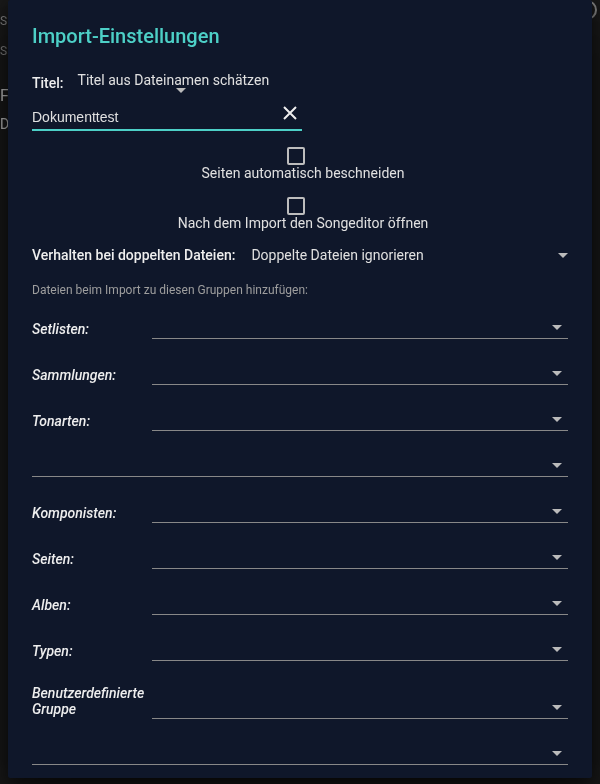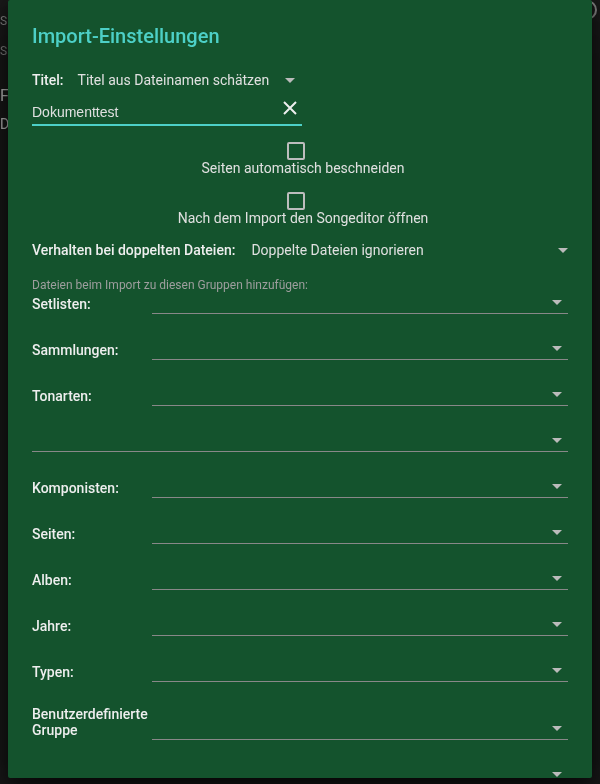--- a/index.html
+++ b/index.html
@@ -24,21 +24,21 @@
       color: #888;
       font-size: 12px;
       position: absolute;
     }
     .dialog {
       position: absolute;
       top: 0;
       left: 8px;
       right: 8px;
       bottom: 6px;
-      background: #14532d;
+      background: #0f172a;
       border-radius: 2px;
       box-shadow: 0 20px 60px rgba(0,0,0,0.6), 0 5px 15px rgba(0,0,0,0.5);
       display: flex;
       flex-direction: column;
       padding: 24px 24px 16px 24px;
     }
     .dialog-title {
       color: #4dd0c7;
       font-size: 20px;
       font-weight: 500;
@@ -55,20 +55,21 @@
     .label {
       color: #eeeeee;
       font-size: 14px;
       font-weight: 500;
     }
     .dropdown-inline {
       display: flex;
       align-items: center;
       margin-left: 14px;
       cursor: pointer;
+      flex-direction: column;
     }
     .dropdown-inline .label {
       font-weight: 400;
       color: #e0e0e0;
       font-size: 14px;
     }
     .arrow-down {
       width: 0;
       height: 0;
       border-left: 5px solid transparent;
@@ -139,28 +140,30 @@
       font-size: 14px;
       font-weight: 400;
       flex: 1;
     }
     .duplicate-row .arrow-down {
       margin-left: auto;
     }
     .helper-text {
       color: #9e9e9e;
       font-size: 12px;
+      margin-bottom: 20px;
     }
     .field-list {
       flex: 1;
     }
     .field-row {
       display: flex;
       align-items: flex-end;
       margin-bottom: 24px;
+      font-style: italic;
     }
     .field-label {
       color: #eeeeee;
       font-size: 14px;
       font-weight: 500;
       width: 120px;
       flex-shrink: 0;
       padding-bottom: 2px;
     }
     .field-dropdown {
@@ -278,26 +281,20 @@
           <span class="arrow-down"></span>
         </div>
       </div>
       <div class="field-row">
         <div class="field-label">Alben:</div>
         <div class="field-dropdown">
           <span class="arrow-down"></span>
         </div>
       </div>
       <div class="field-row">
-        <div class="field-label">Jahre:</div>
-        <div class="field-dropdown">
-          <span class="arrow-down"></span>
-        </div>
-      </div>
-      <div class="field-row">
         <div class="field-label">Typen:</div>
         <div class="field-dropdown">
           <span class="arrow-down"></span>
         </div>
       </div>
       <div class="field-row">
         <div class="field-label">Benutzerdefinierte Gruppe</div>
         <div class="field-dropdown">
           <span class="arrow-down"></span>
         </div>

